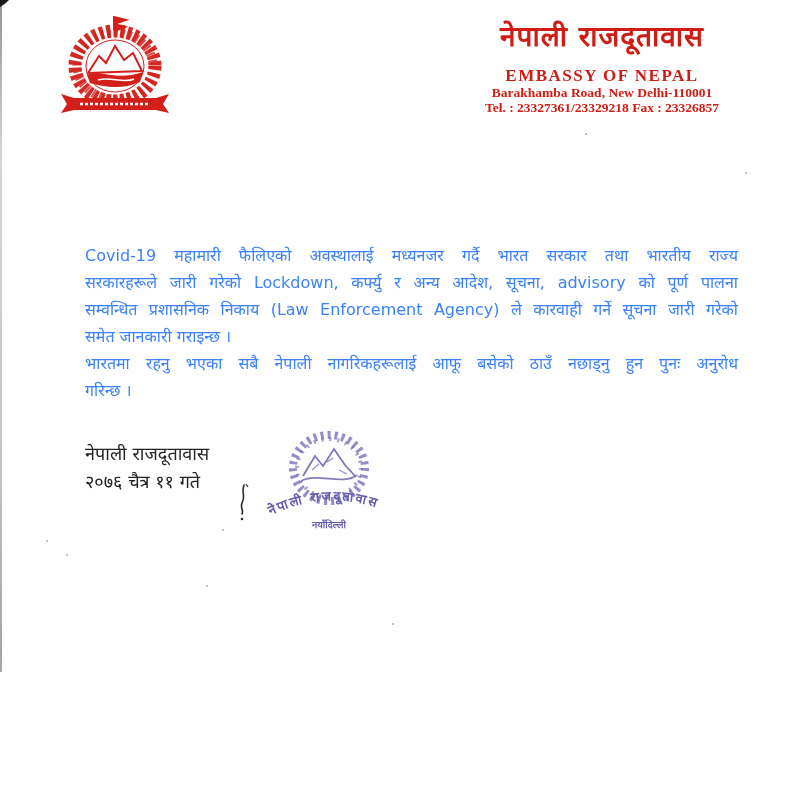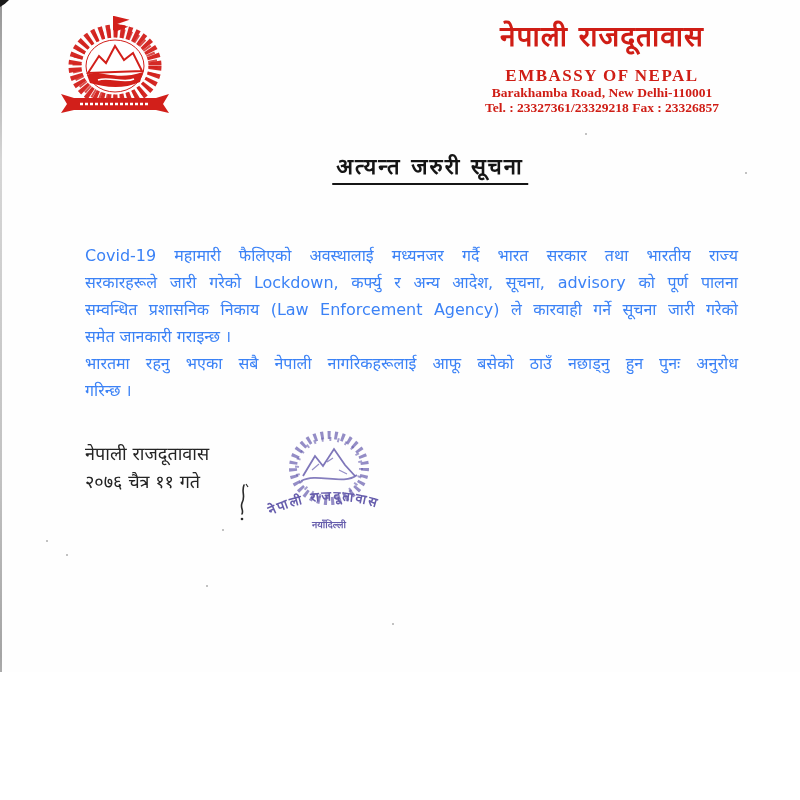--- a/index.html
+++ b/index.html
@@ -113,23 +113,20 @@
     </svg>
   </div>
 
   <div class="letterhead">
     <div class="lh-np">नेपाली राजदूतावास</div>
     <div class="lh-en">EMBASSY OF NEPAL</div>
     <div class="lh-addr">Barakhamba Road, New Delhi-110001</div>
     <div class="lh-tel">Tel. : 23327361/23329218 Fax : 23326857</div>
   </div>
 
-  <div class="heading-wrap">
-    <div class="heading">अत्यन्त जरुरी सूचना</div>
-  </div>
 
   <div class="body-text">
     <div class="line justify">Covid-19 महामारी फैलिएको अवस्थालाई मध्यनजर गर्दै भारत सरकार तथा भारतीय राज्य</div>
     <div class="line justify">सरकारहरूले जारी गरेको Lockdown, कर्फ्यु र अन्य आदेश, सूचना, advisory को पूर्ण पालना</div>
     <div class="line justify">सम्वन्धित प्रशासनिक निकाय (Law Enforcement Agency) ले कारवाही गर्ने सूचना जारी गरेको</div>
     <div class="line">समेत जानकारी गराइन्छ ।</div>
     <div class="line justify">भारतमा रहनु भएका सबै नेपाली नागरिकहरूलाई आफू बसेको ठाउँ नछाड्नु हुन पुनः अनुरोध</div>
     <div class="line">गरिन्छ ।</div>
   </div>
 

